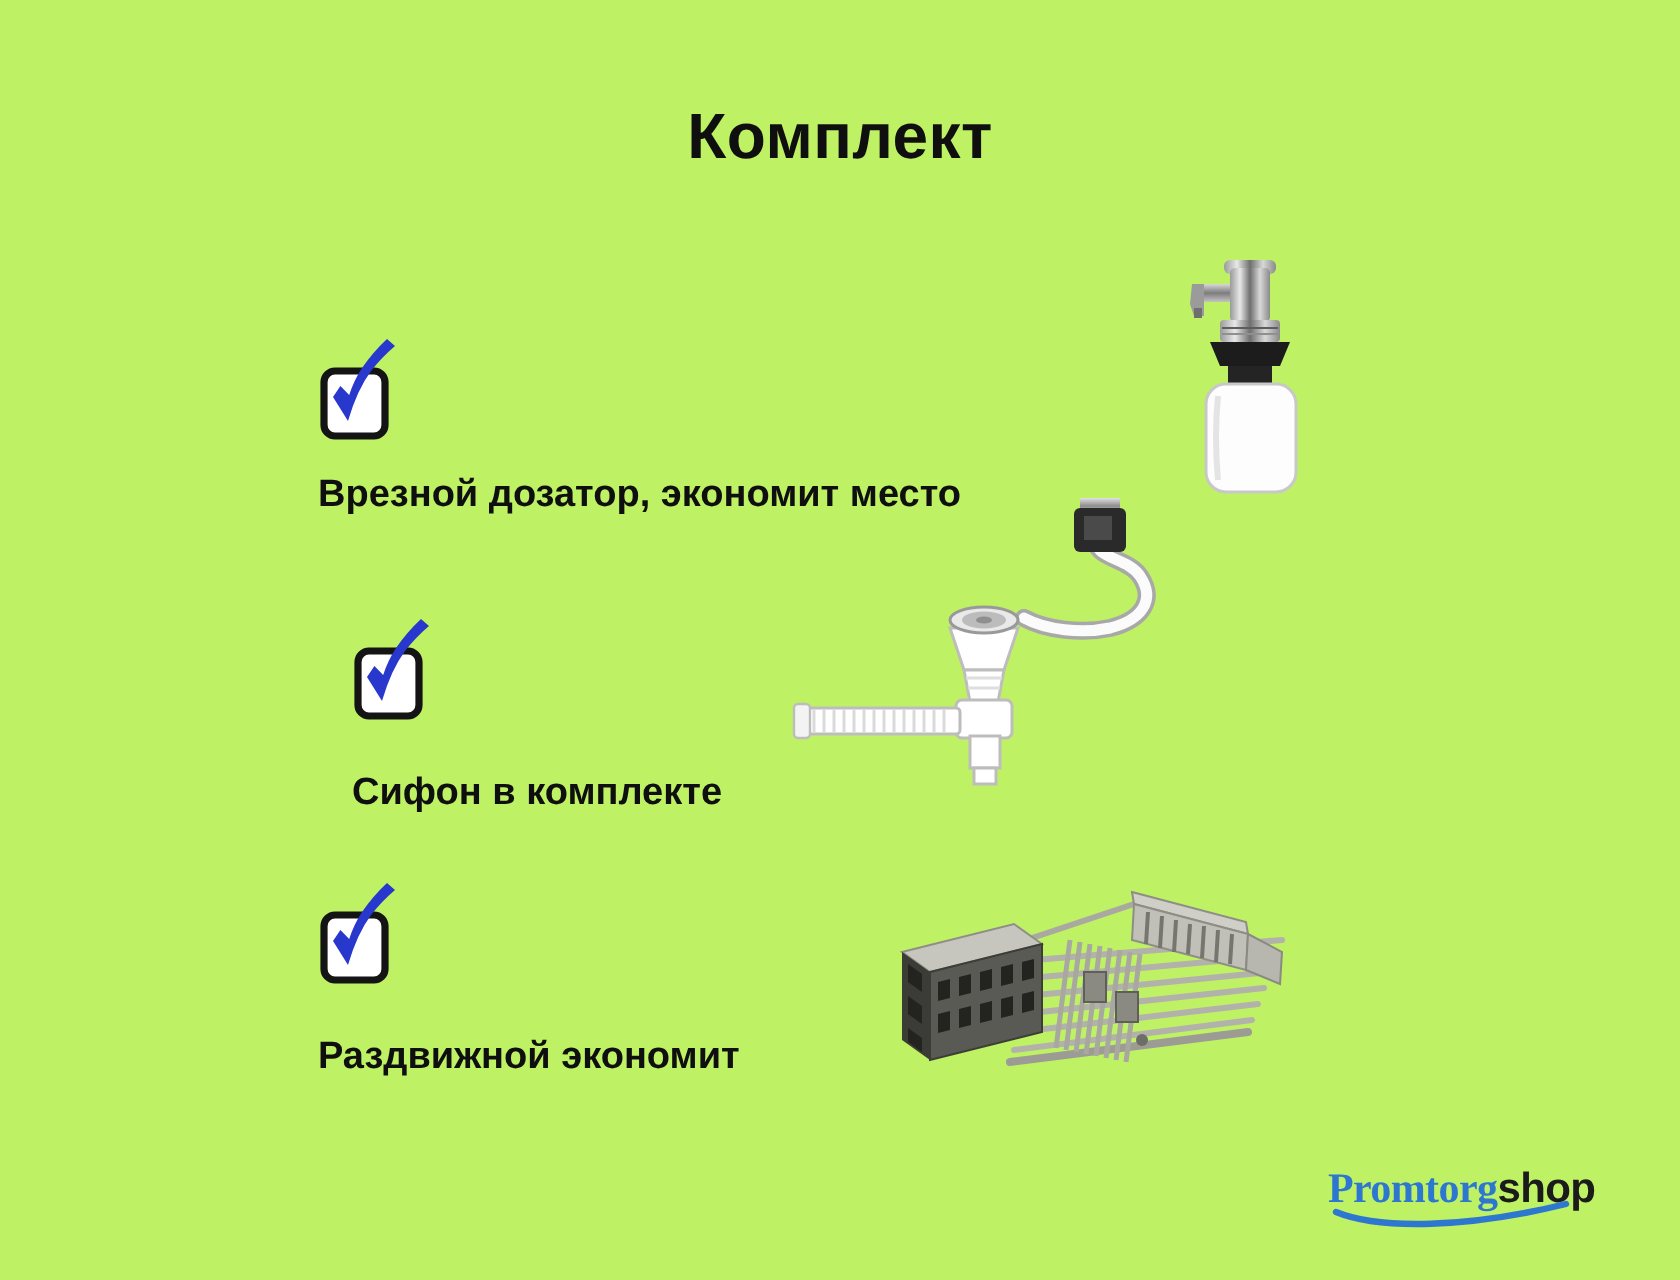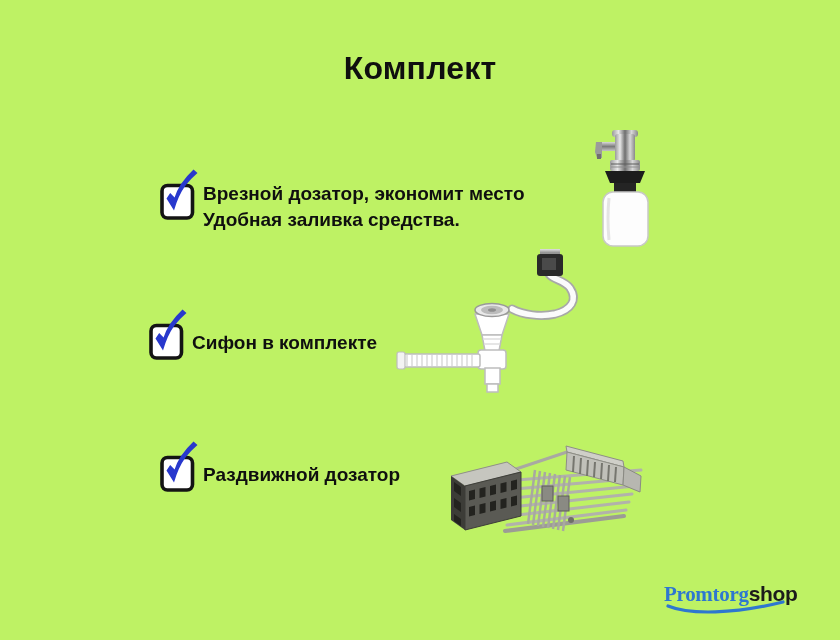--- a/index.html
+++ b/index.html
@@ -4,26 +4,26 @@
 <style>
   html,body{margin:0;padding:0;background:#ffffff;}
   .canvas{
     position:relative;width:840px;height:640px;background:#bef264;overflow:hidden;
     font-family:"Liberation Sans", sans-serif;color:#111111;
   }
   .page-title{
     position:absolute;top:50px;left:0;width:840px;text-align:center;
     font-size:32px;font-weight:700;letter-spacing:0.2px;color:#0f0f0f;
   }
-  .check-item{position:absolute;display:flex;align-items:flex-start;}
+  .check-item{position:absolute;display:flex;align-items:flex-start;flex-direction:column;}
   .check-item .tickbox{flex:0 0 auto;display:block;}
   .item-text{margin-left:2px;font-size:19px;font-weight:700;line-height:26px;color:#0f0f0f;white-space:nowrap;}
   .item1{left:157px;top:168px;}
   .item1 .item-text{padding-top:13px;}
-  .item2{left:146px;top:308px;}
+  .item2{left:174px;top:308px;}
   .item2 .item-text{padding-top:22px;}
   .item3{left:157px;top:440px;}
   .item3 .item-text{padding-top:22px;}
   .product{position:absolute;}
   .dispenser{left:578px;top:128px;}
   .siphon{left:395px;top:238px;}
   .colander{left:443px;top:430px;}
   .logo{position:absolute;left:664px;top:582px;width:156px;}
   .logo-text{font-size:21px;font-weight:700;letter-spacing:-0.3px;white-space:nowrap;}
   .logo-blue{color:#2e77d0;font-family:Liberation Serif, serif;}
@@ -37,41 +37,40 @@
 
   <div class="page-title">Комплект</div>
 
   <div class="check-item item1">
     <svg class="tickbox" width="44" height="54" viewBox="0 0 44 54">
       <rect x="5" y="17.5" width="30.5" height="32.5" rx="5.5" fill="#ffffff" stroke="#141414" stroke-width="3.6"></rect>
       <path d="M9.5,30.5 L17,42.5 Q21.5,27 28.5,17.5 Q34,10.5 40.5,5 L36.5,1.5 Q29.5,8 24,16 Q19.8,22.5 17.6,29.5 L13.2,25 Z" fill="#2838cd"></path>
     </svg>
     <div class="item-text">
       <div>Врезной дозатор, экономит место</div>
-      <div>Удобная заливка средства.</div>
     </div>
   </div>
 
   <div class="check-item item2">
     <svg class="tickbox" width="44" height="54" viewBox="0 0 44 54">
       <rect x="5" y="17.5" width="30.5" height="32.5" rx="5.5" fill="#ffffff" stroke="#141414" stroke-width="3.6"></rect>
       <path d="M9.5,30.5 L17,42.5 Q21.5,27 28.5,17.5 Q34,10.5 40.5,5 L36.5,1.5 Q29.5,8 24,16 Q19.8,22.5 17.6,29.5 L13.2,25 Z" fill="#2838cd"></path>
     </svg>
     <div class="item-text">
       <div>Сифон в комплекте</div>
     </div>
   </div>
 
   <div class="check-item item3">
     <svg class="tickbox" width="44" height="54" viewBox="0 0 44 54">
       <rect x="5" y="17.5" width="30.5" height="32.5" rx="5.5" fill="#ffffff" stroke="#141414" stroke-width="3.6"></rect>
       <path d="M9.5,30.5 L17,42.5 Q21.5,27 28.5,17.5 Q34,10.5 40.5,5 L36.5,1.5 Q29.5,8 24,16 Q19.8,22.5 17.6,29.5 L13.2,25 Z" fill="#2838cd"></path>
     </svg>
     <div class="item-text">
-      <div>Раздвижной дозатор</div>
+      <div>Раздвижной экономит</div>
     </div>
   </div>
 
   <svg class="product dispenser" width="80" height="122" viewBox="0 0 80 122">
     <defs>
       <linearGradient id="chromeV" x1="0" y1="0" x2="1" y2="0">
         <stop offset="0" stop-color="#9a9a9a"></stop>
           <stop offset="0.25" stop-color="#e8e8e8"></stop>
         <stop offset="0.5" stop-color="#6f6f6f"></stop>
           <stop offset="0.75" stop-color="#d8d8d8"></stop>

